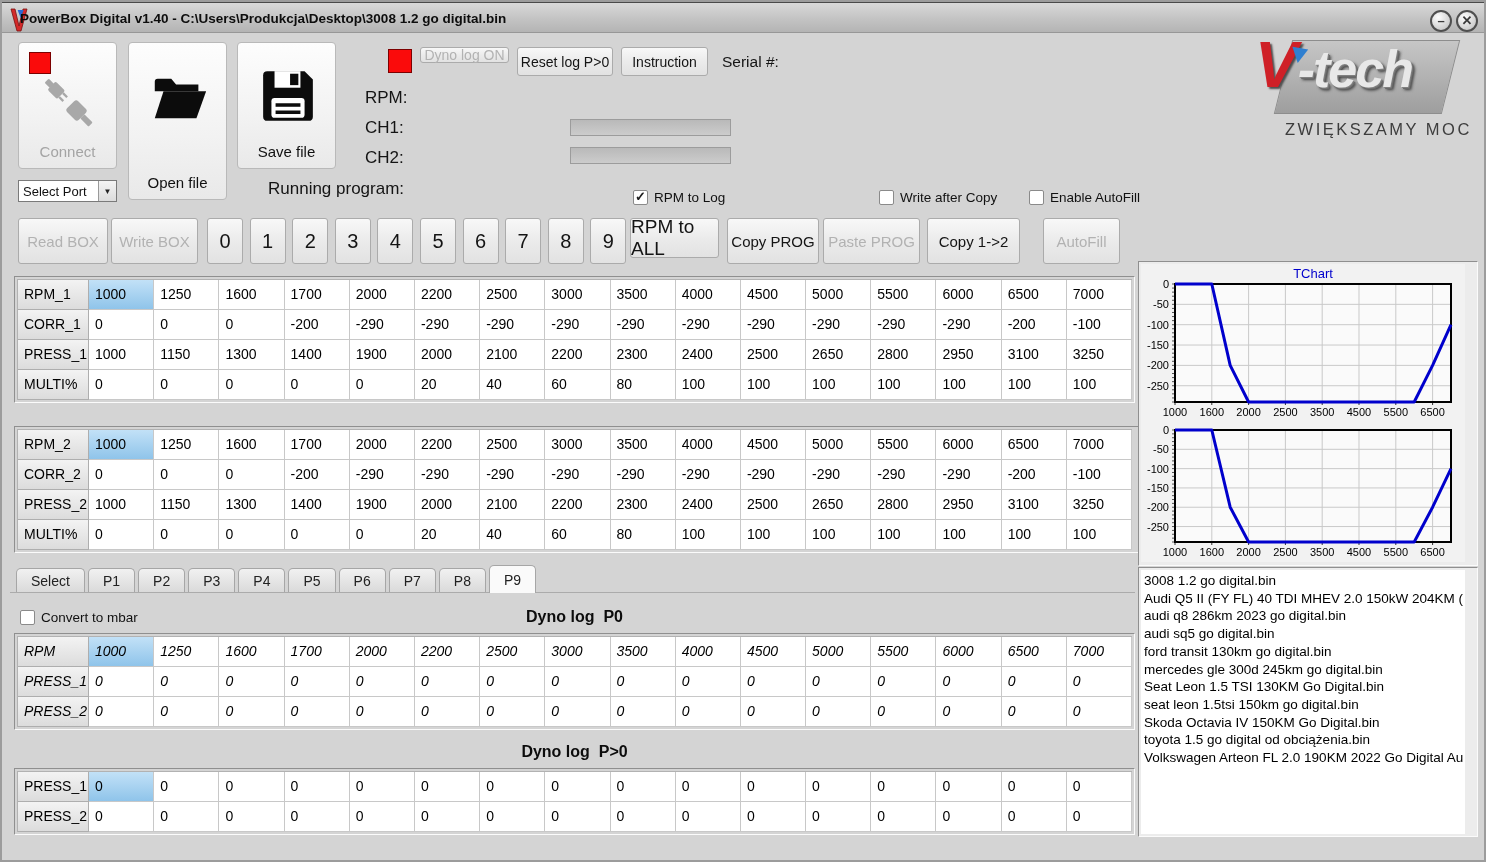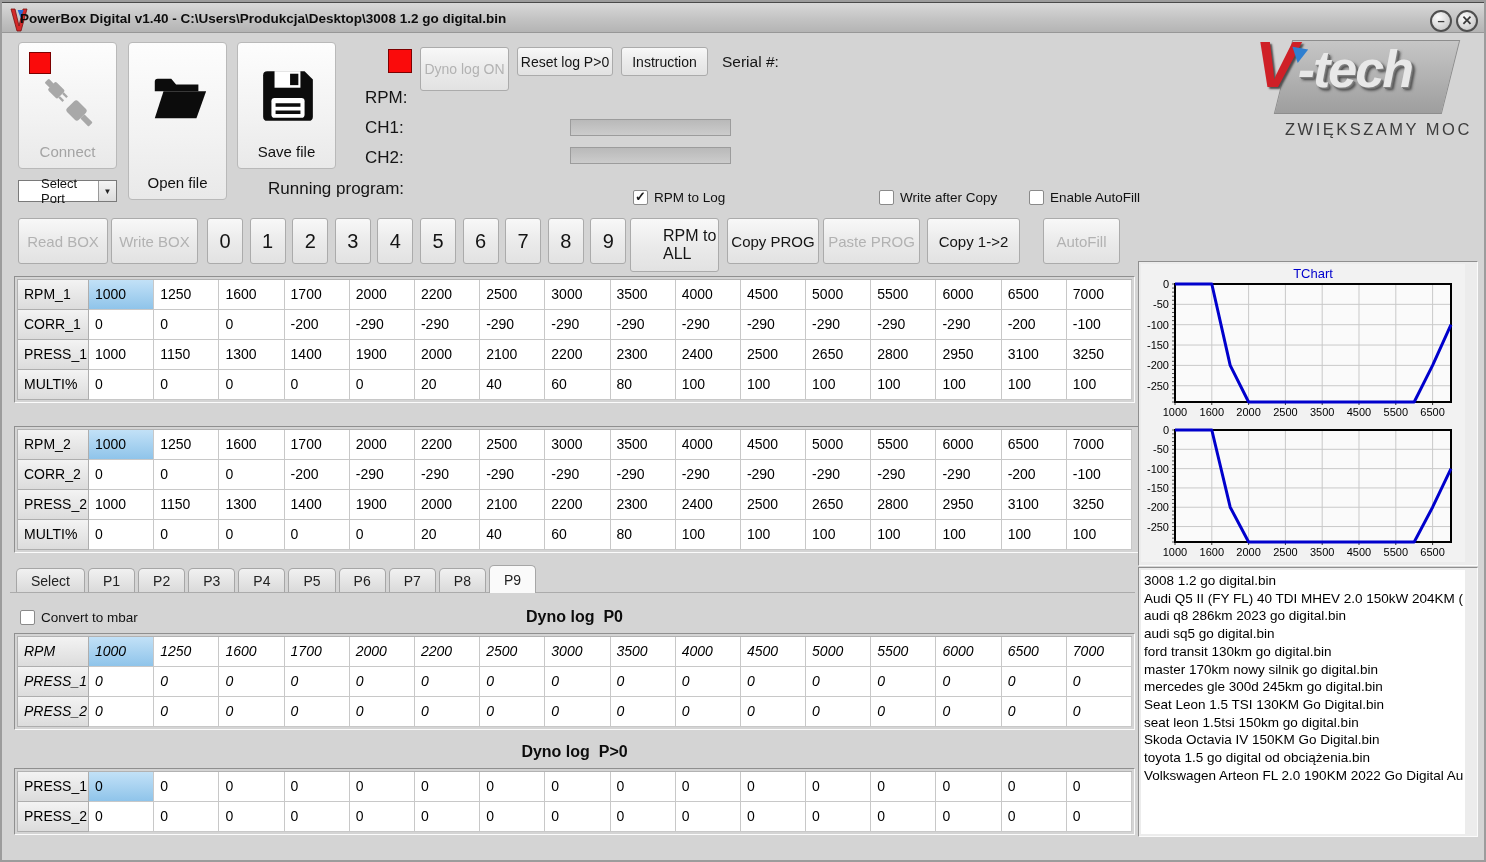--- a/index.html
+++ b/index.html
@@ -60,21 +60,21 @@
   .led {
     background:#fa0b0b; border:1px solid #7c0000;
   }
   .numbtn { width:36px; height:46px; font-size:20px; }
 
   
   .dd {
     background:#fff; border:1px solid #7a7a7a; font-size:13px;
     display:flex; align-items:center;
   }
-  .dd .dd-text { flex:1; padding-left:22px; }
+  .dd .dd-text { flex:1; padding-left:4px; }
   .dd .dd-arrow {
     width:18px; height:100%;
     background: linear-gradient(180deg,#f4f4f4,#dcdcdc);
     border-left:1px solid #9a9a9a;
     font-size:8px; display:flex; align-items:center; justify-content:center; color:#222;
   }
 
   
   .cb { display:flex; align-items:center; gap:6px; font-size:13.5px; color:#111; }
   .cb-box {
@@ -208,21 +208,21 @@
   </span>
   <span class="biglabel">Save file</span>
 </div>
 
 <div class="abs dd" style="left:18px;top:180px;width:99px;height:22px;">
   <span class="dd-text">Select Port</span>
   <span class="dd-arrow">▼</span>
 </div>
 
 <div class="abs led" style="left:388px;top:49px;width:24px;height:24px;"></div>
-<div class="abs btn disabled" style="left:420px;top:47px;width:89px;height:44px;">
+<div class="abs btn disabled" style="left:420px;top:47px;width:89px;height:16px;">
     <span>Dyno log ON</span>
   </div>
 <div class="abs btn" style="left:517px;top:47px;width:96px;height:29px;">
     <span>Reset log P&gt;0</span>
   </div>
 <div class="abs btn" style="left:621px;top:47px;width:87px;height:29px;">
     <span>Instruction</span>
   </div>
 <span class="abs lab15" style="left:722px;top:53px;font-size:15.5px;">Serial #:</span>
 
@@ -269,21 +269,21 @@
     <div class="btn numbtn">1</div>
     <div class="btn numbtn">2</div>
     <div class="btn numbtn">3</div>
     <div class="btn numbtn">4</div>
     <div class="btn numbtn">5</div>
     <div class="btn numbtn">6</div>
     <div class="btn numbtn">7</div>
     <div class="btn numbtn">8</div>
     <div class="btn numbtn">9</div>
   </div>
-<div class="abs btn" style="left:630px;top:218px;width:89px;height:54px;font-size:16px;padding-left:32px;">
+<div class="abs btn" style="left:630px;top:218px;width:89px;height:40px;font-size:19px;">
     <span>RPM to ALL</span>
   </div>
 <div class="abs btn" style="left:727px;top:218px;width:92px;height:46px;font-size:15px;">
     <span>Copy PROG</span>
   </div>
 <div class="abs btn disabled" style="left:823px;top:218px;width:97px;height:46px;font-size:15px;">
     <span>Paste PROG</span>
   </div>
 <div class="abs btn" style="left:927px;top:218px;width:93px;height:46px;font-size:15px;">
     <span>Copy 1-&gt;2</span>
@@ -700,21 +700,20 @@
       </svg></div>
 </div>
 
 <div class="abs panel-sunken" style="left:1138px;top:567px;width:340px;height:270px;background:#ececec;">
   <div class="listbox">
       <div class="fitem">3008 1.2 go digital.bin</div>
       <div class="fitem">Audi Q5 II (FY FL) 40 TDI MHEV 2.0 150kW 204KM (</div>
       <div class="fitem">audi q8 286km 2023 go digital.bin</div>
       <div class="fitem">audi sq5 go digital.bin</div>
       <div class="fitem">ford transit 130km go digital.bin</div>
-      <div class="fitem">master 170km nowy silnik go digital.bin</div>
       <div class="fitem">mercedes gle 300d 245km go digital.bin</div>
       <div class="fitem">Seat Leon 1.5 TSI 130KM Go Digital.bin</div>
       <div class="fitem">seat leon 1.5tsi 150km go digital.bin</div>
       <div class="fitem">Skoda Octavia IV 150KM Go Digital.bin</div>
       <div class="fitem">toyota 1.5 go digital od obciążenia.bin</div>
       <div class="fitem">Volkswagen Arteon FL 2.0 190KM 2022 Go Digital Au</div>
     </div>
 </div>
 
 </body></html>

